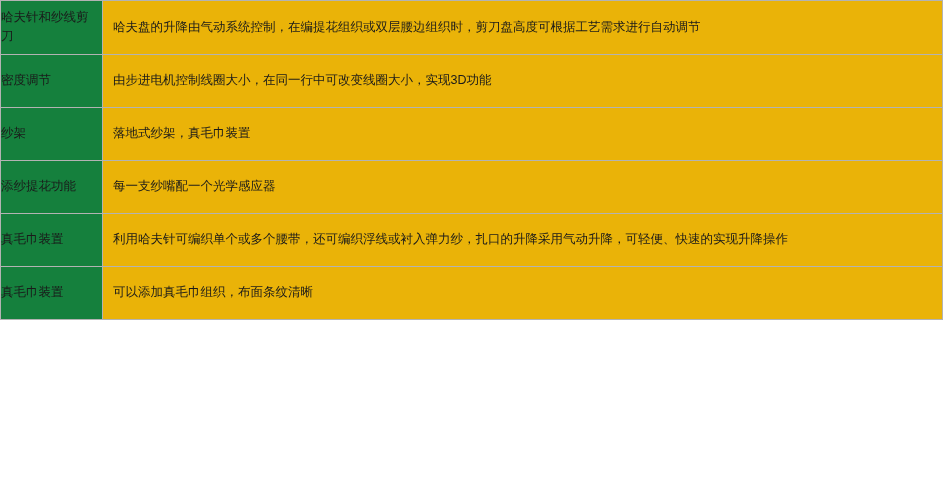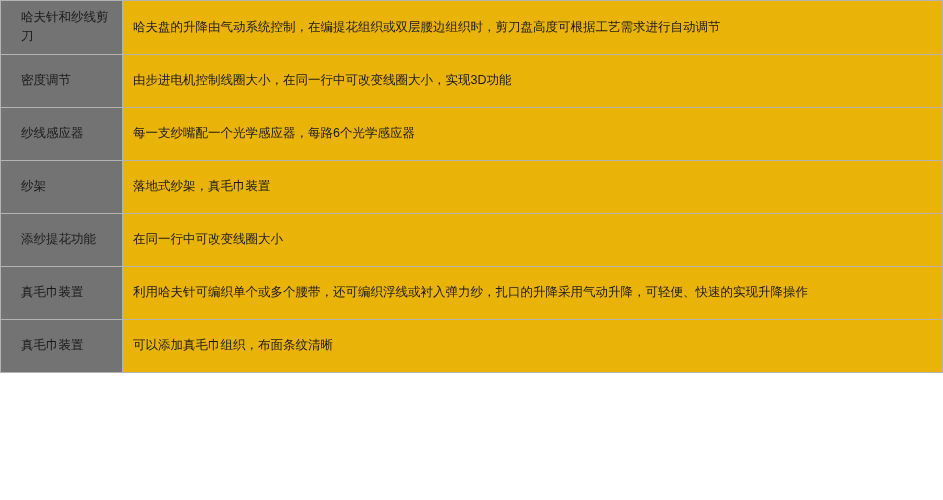--- a/index.html
+++ b/index.html
@@ -20,22 +20,22 @@
   }
   .spec-table td {
     border: 1px solid #b3b3b3;
     vertical-align: middle;
     font-size: 12.5px;
     color: #1a1a1a;
     line-height: 1.55;
   }
   .spec-table td.label {
     width: 95px;
-    background: #737373;
-    padding: 7px 6px 7px 20px;
+    background: #15803d;
+    padding: 7px 6px 7px 0;
     font-weight: normal;
     white-space: normal;
   }
   .spec-table td.value {
     background: #eab308;
     padding: 7px 10px 7px 10px;
   }
   
   tr.r0 td { height: 22px; }
   tr.r1 td { height: 38px; }
@@ -53,31 +53,27 @@
 <table class="spec-table">
   <tbody>
     <tr class="r0">
       <td class="label">哈夫针和纱线剪刀</td>
       <td class="value">哈夫盘的升降由气动系统控制，在编提花组织或双层腰边组织时，剪刀盘高度可根据工艺需求进行自动调节</td>
     </tr>
     <tr class="r2">
       <td class="label">密度调节</td>
       <td class="value">由步进电机控制线圈大小，在同一行中可改变线圈大小，实现3D功能</td>
     </tr>
-    <tr class="r3">
-      <td class="label">纱线感应器</td>
-      <td class="value">每一支纱嘴配一个光学感应器，每路6个光学感应器</td>
-    </tr>
     <tr class="r4">
       <td class="label">纱架</td>
       <td class="value">落地式纱架，真毛巾装置</td>
     </tr>
     <tr class="r6">
       <td class="label">添纱提花功能</td>
-      <td class="value">在同一行中可改变线圈大小</td>
+      <td class="value">每一支纱嘴配一个光学感应器</td>
     </tr>
     <tr class="r7">
       <td class="label">真毛巾装置</td>
       <td class="value">利用哈夫针可编织单个或多个腰带，还可编织浮线或衬入弹力纱，扎口的升降采用气动升降，可轻便、快速的实现升降操作</td>
     </tr>
     <tr class="r8">
       <td class="label">真毛巾装置</td>
       <td class="value">可以添加真毛巾组织，布面条纹清晰</td>
     </tr>
 

